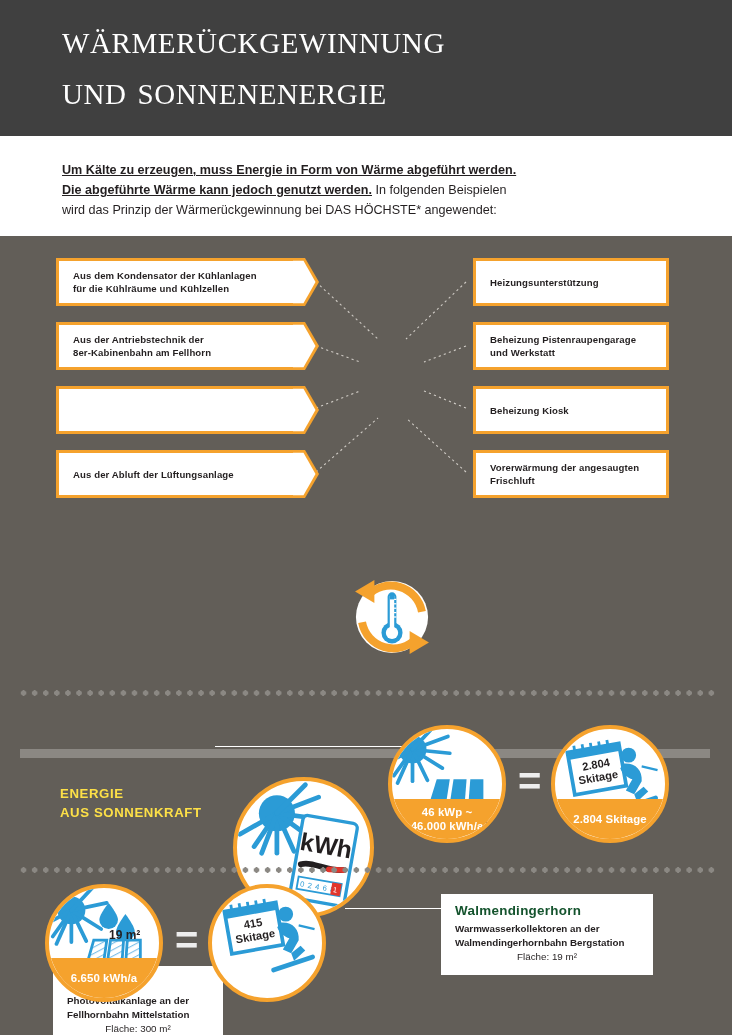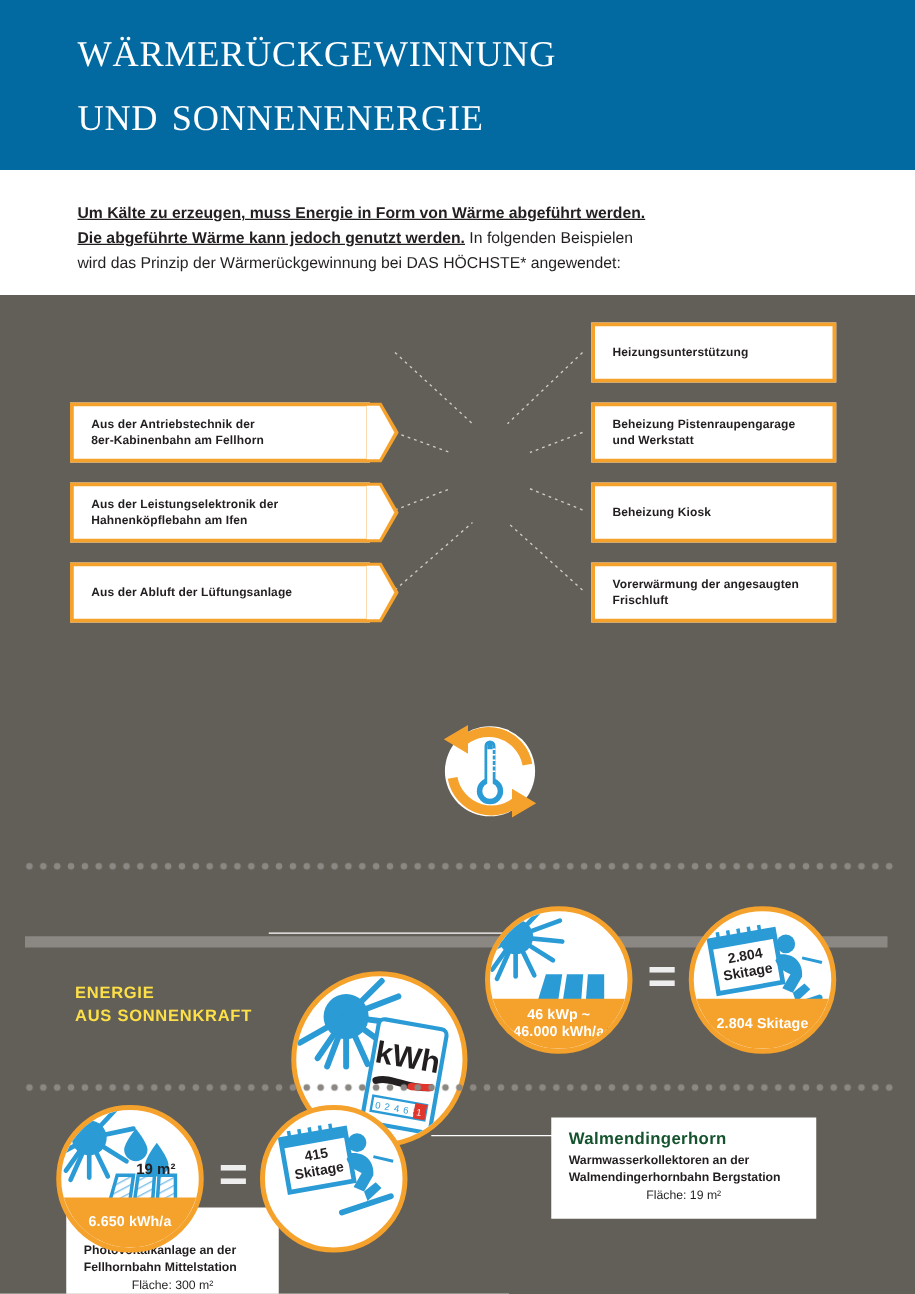--- a/index.html
+++ b/index.html
@@ -7,21 +7,21 @@
   body {
     font-family: "Liberation Sans", sans-serif;
     background: #FFFFFF;
     position: relative;
     overflow: hidden;
   }
 
   
   #header {
     position: absolute; left: 0; top: 0; width: 732px; height: 136px;
-    background: #0369a1;
+    background: #404040;
   }
   #header-title {
     position: absolute; left: 62px; top: 14px; width: 660px;
     font-family: "Liberation Serif", serif;
     color: #FFFFFF;
     font-size: 41px;
     line-height: 51px;
     letter-spacing: 0.6px;
     font-variant: small-caps;
     text-transform: lowercase;
@@ -180,35 +180,43 @@
         <line x1="316" y1="110" x2="360" y2="126"></line>
         <line x1="316" y1="172" x2="360" y2="155"></line>
         <line x1="316" y1="236" x2="378" y2="182"></line>
         <line x1="466" y1="46" x2="406" y2="103"></line>
         <line x1="466" y1="110" x2="424" y2="126"></line>
         <line x1="466" y1="172" x2="424" y2="155"></line>
         <line x1="466" y1="236" x2="406" y2="182"></line>
       </g>
     </svg>
 
+    <div class="arrow-box" style="left:56px; top:22px; width:240px; height:48px;">
+      <div class="box-label">Aus dem Kondensator der Kühlanlagen
+für die Kühlräume und Kühlzellen</div>
+      <div class="tip">
+        <svg viewBox="0 0 26 54" preserveAspectRatio="none">
+          <path d="M0,0 L12,0 L26,27 L12,54 L0,54 Z" fill="#F5A22D"></path>
+          <path d="M0,3 L10.5,3 L22.5,27 L10.5,51 L0,51 Z" fill="#FFFFFF"></path>
+        </svg>
+      </div>
+    </div>
 
     <div class="arrow-box" style="left:56px; top:86px; width:240px; height:48px;">
       <div class="box-label">Aus der Antriebstechnik der
 8er-Kabinenbahn am Fellhorn</div>
       <div class="tip">
         <svg viewBox="0 0 26 54" preserveAspectRatio="none">
           <path d="M0,0 L12,0 L26,27 L12,54 L0,54 Z" fill="#F5A22D"></path>
           <path d="M0,3 L10.5,3 L22.5,27 L10.5,51 L0,51 Z" fill="#FFFFFF"></path>
         </svg>
       </div>
     </div>
 
     <div class="arrow-box" style="left:56px; top:150px; width:240px; height:48px;">
-      <div class="box-label">Aus der Leistungselektronik der
-Hahnenköpflebahn am Ifen</div>
       <div class="tip">
         <svg viewBox="0 0 26 54" preserveAspectRatio="none">
           <path d="M0,0 L12,0 L26,27 L12,54 L0,54 Z" fill="#F5A22D"></path>
           <path d="M0,3 L10.5,3 L22.5,27 L10.5,51 L0,51 Z" fill="#FFFFFF"></path>
         </svg>
       </div>
     </div>
 
     <div class="arrow-box" style="left:56px; top:214px; width:240px; height:48px;">
       <div class="box-label">Aus der Abluft der Lüftungsanlage</div>

